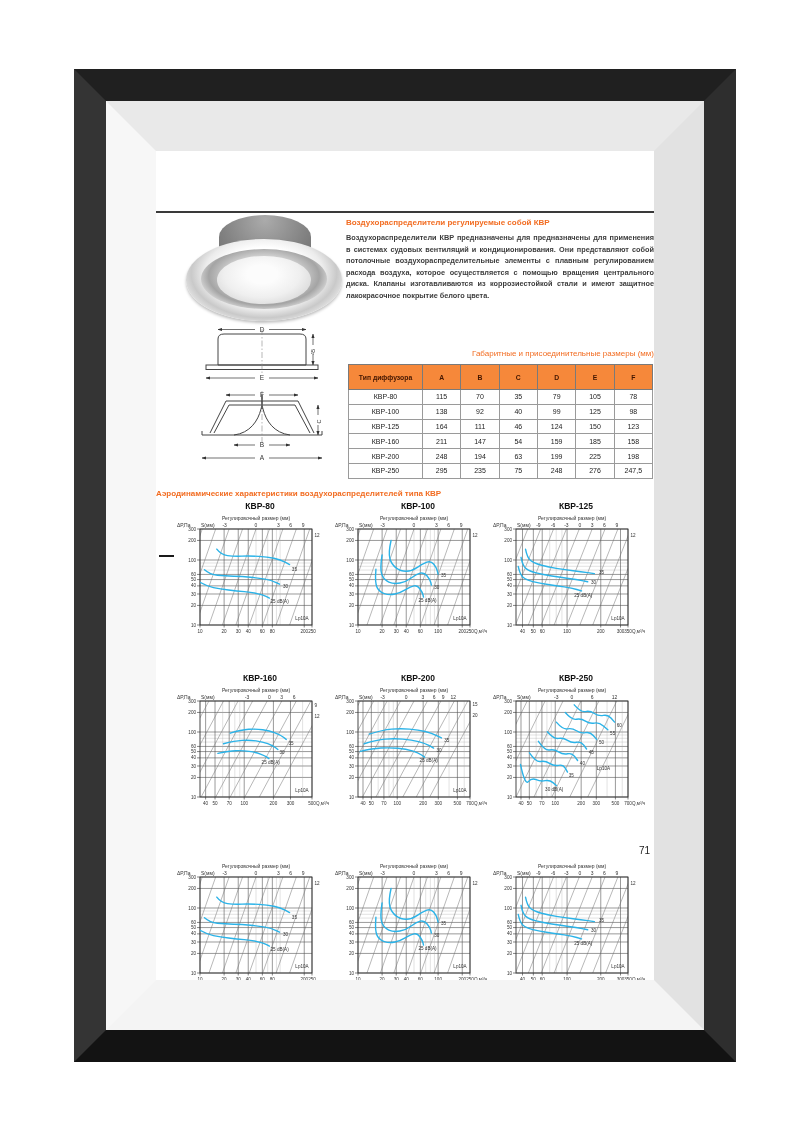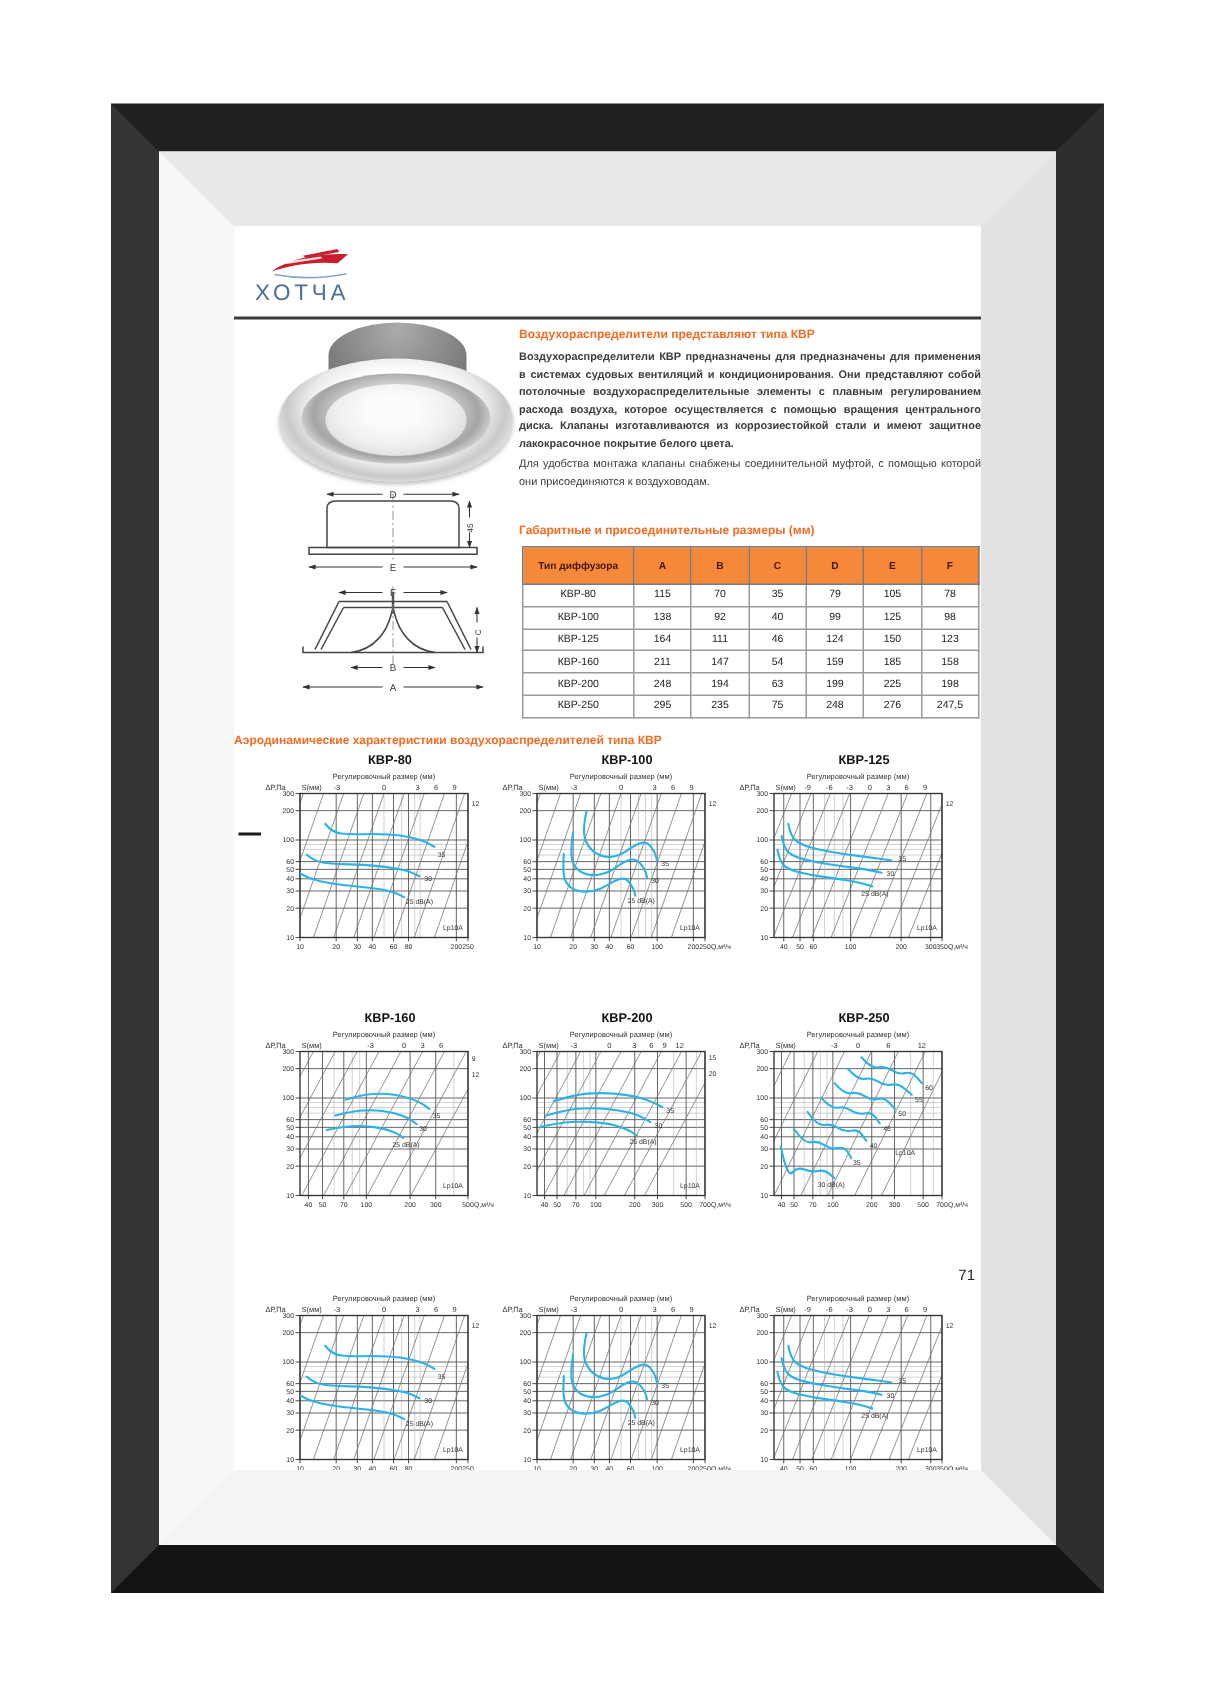--- a/index.html
+++ b/index.html
@@ -33,22 +33,22 @@
     background:radial-gradient(ellipse at 50% 45%,#d6d6d6 40%,#a4a4a4 62%,#e6e6e6 78%,#dcdcdc);}
   .photo .dome{position:absolute;left:31px;top:41px;width:94px;height:48px;border-radius:50%;
     background:radial-gradient(ellipse at 48% 38%,#fcfcfc 22%,#efefef 55%,#d6d6d6 84%,#c9c9c9);}
 
   
   .intro-h{position:absolute;left:190px;top:67px;width:308px;font-size:8px;font-weight:bold;color:#f26c21;}
   .para{position:absolute;left:190px;width:308px;font-size:7.3px;line-height:1.58;
         text-align:justify;color:#3c3c3c;}
   .para1{top:81px;font-weight:bold;} .para2{top:152px;}
 
-  .dim-h{position:absolute;left:190px;top:198px;width:308px;text-align:left;
-         font-size:8px;font-weight:bold;color:#f26c21;}
+  .dim-h{position:absolute;left:190px;top:198px;width:308px;text-align:right;
+         font-size:8px;font-weight:normal;color:#f26c21;}
   .dim-table{position:absolute;left:192px;top:213px;width:305px;border-collapse:collapse;table-layout:fixed;}
   .dim-table th{background:#f6883a;color:#431600;font-size:6.8px;border:1px solid #7a7a7a;
                 padding:2px 1px;height:20px;font-weight:bold;}
   .dim-table td{font-size:7px;border:1px solid #9a9a9a;text-align:center;padding:3.4px 0;color:#222;background:#fff;}
 
   .drawing{position:absolute;left:26px;top:174px;}
 
   .aero-h{position:absolute;left:0;top:338px;width:100%;text-align:left;
           font-size:8px;font-weight:bold;color:#f26c21;}
 
@@ -62,41 +62,31 @@
   .margin-dash{position:absolute;left:3px;top:404px;width:15px;height:2px;background:#1a1a1a;}
   .page-num{position:absolute;right:4px;top:694px;font-size:10px;color:#222;}
 </style>
 </head>
 <body>
 
 <div class="frame">
   <div class="mat">
     <div class="page">
 
-      <div class="logo">
-        <svg class="logo-icon" width="58" height="22" viewBox="0 0 58 22">
-          <path d="M3,16 C14,8 33,3.5 54,4.5 L47,10.5 C31,9 14,12 3,16 Z" fill="#c81e2e"></path>
-          <path d="M24,5.5 L47,1 L48,3 L26,7 Z" fill="#c81e2e"></path>
-          <path d="M12,9.5 L36,6 L36.6,7.4 L13,11 Z" fill="#ffffff" opacity="0.85"></path>
-          <path d="M5,18 Q28,22.5 53,17.5" stroke="#8aa6c4" stroke-width="1.1" fill="none"></path>
-        </svg>
-        <div class="logo-text">ХОТЧА</div>
-      </div>
       <div class="header-rule"></div>
 
       <div class="photo">
         <div class="duct"></div>
         <div class="ring"></div>
         <div class="groove"></div>
         <div class="dome"></div>
       </div>
 
-      <div class="intro-h">Воздухораспределители представляют типа КВР</div>
+      <div class="intro-h">Воздухораспределители регулируемые собой КВР</div>
       <div class="para para1">Воздухораспределители КВР предназначены для предназначены для применения в системах судовых вентиляций и кондиционирования. Они представляют собой потолочные воздухораспределительные элементы с плавным регулированием расхода воздуха, которое осуществляется с помощью вращения центрального диска. Клапаны изготавливаются из коррозиестойкой стали и имеют защитное лакокрасочное покрытие белого цвета.</div>
-      <div class="para para2">Для удобства монтажа клапаны снабжены соединительной муфтой, с помощью которой они присоединяются к воздуховодам.</div>
 
       <div class="dim-h">Габаритные и присоединительные размеры (мм)</div>
       <table class="dim-table">
         <colgroup>
             <col style="width:74px">
             <col>
             <col>
             <col>
             <col>
             <col>

